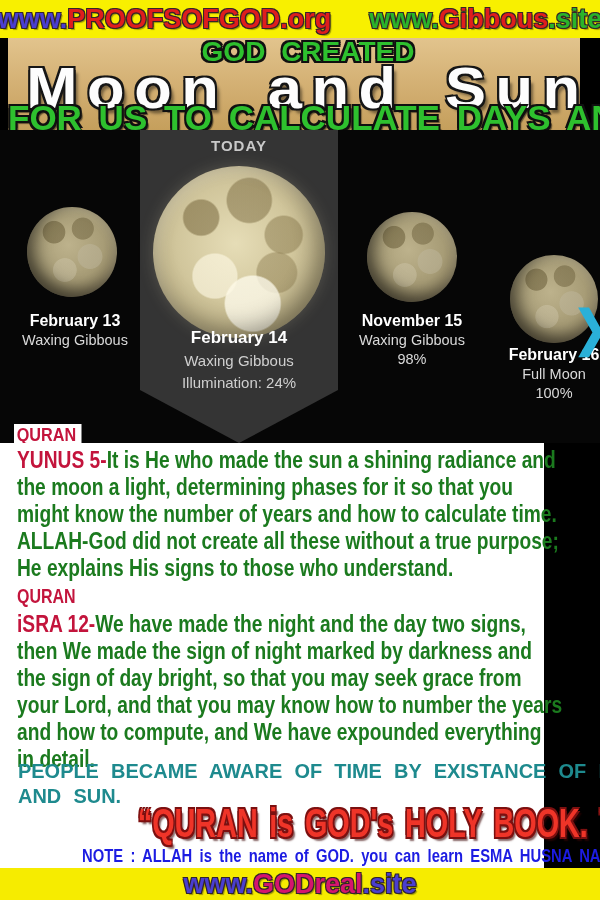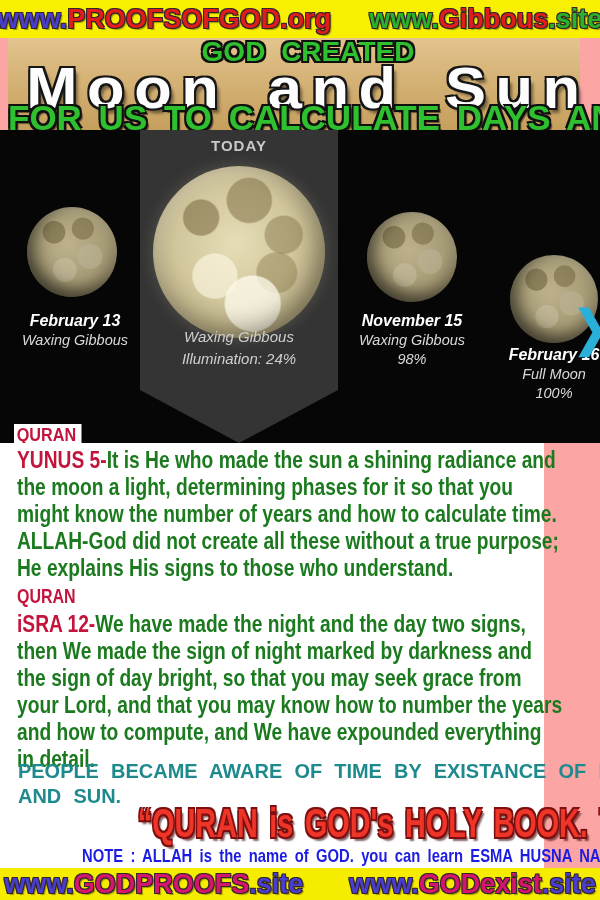--- a/index.html
+++ b/index.html
@@ -1,16 +1,16 @@
 <!DOCTYPE html>
 <html><head>
 <meta charset="utf-8">
 <style>
   html,body{margin:0;padding:0;background:#888;}
-  .page{position:relative;width:600px;height:900px;overflow:hidden;background:#fca5a5;
+  .page{position:relative;width:600px;height:900px;overflow:hidden;background:#000000;
         font-family:"Liberation Sans",sans-serif;}
 
   
   .banner-top{position:absolute;left:0;top:0;width:600px;height:38px;background:#f8f000;
               display:flex;align-items:center;justify-content:center;gap:38px;}
   .url{font-size:27px;font-weight:bold;white-space:nowrap;letter-spacing:0;
        text-shadow:-1px -1px 0 #33262a,1px -1px 0 #33262a,-1px 1px 0 #33262a,1px 1px 0 #33262a,2px 2px 1px rgba(0,0,0,.35);}
   .c-blue{color:#4a3ed0;} .c-red{color:#df1d1d;} .c-green{color:#2ab32a;} .c-magenta{color:#d5156e;}
 
   
@@ -47,21 +47,21 @@
     box-shadow:inset -6px -8px 22px rgba(0,0,0,.35), inset 4px 6px 14px rgba(255,255,255,.22), 0 0 16px rgba(240,230,190,.18);}
   .moon-small{width:90px;height:90px;
     background:
       radial-gradient(circle at 30% 28%, rgba(104,92,56,.55) 0 12%, rgba(0,0,0,0) 13%),
       radial-gradient(circle at 62% 24%, rgba(108,96,60,.5) 0 12%, rgba(0,0,0,0) 13%),
       radial-gradient(circle at 70% 55%, rgba(190,182,156,.5) 0 15%, rgba(0,0,0,0) 16%),
       radial-gradient(circle at 42% 70%, rgba(210,202,176,.4) 0 14%, rgba(0,0,0,0) 15%),
       radial-gradient(circle at 46% 42%, #bdb28c 0%, #a79c76 50%, #877c5c 78%, #5d543e 100%);
     box-shadow:inset 7px -6px 16px rgba(0,0,0,.55), inset -2px 3px 8px rgba(255,255,255,.14);}
   .moon-13{left:27px;top:77px;} .moon-15{left:367px;top:82px;} .moon-16{left:510px;top:125px;width:88px;height:88px;}
-  .day-labels{position:absolute;text-align:center;font-style:italic;}
+  .day-labels{position:absolute;text-align:center;}
   .day-date{font-size:16px;font-weight:bold;color:#ffffff;line-height:21px;}
   .day-phase,.day-illum{font-size:14.5px;color:#d9d9d9;line-height:19px;text-align:center;}
   .labels-13{left:0;top:180px;width:150px;} .labels-15{left:332px;top:180px;width:160px;} .labels-16{left:474px;top:214px;width:160px;}
   .labels-today{left:140px;top:196px;width:198px;}
   .labels-today .day-date{font-size:17px;line-height:24px;}
   .labels-today .day-phase,.labels-today .day-illum{font-size:15px;color:#cfcfcf;line-height:22px;}
   .next-arrow{position:absolute;left:573px;top:176px;width:30px;height:50px;color:#2ab0d8;
               font-size:42px;font-weight:bold;transform:scaleY(1.15);cursor:pointer;line-height:46px;}
 
   
@@ -103,20 +103,21 @@
     <div class="subtitle">FOR US TO CALCULATE DAYS AND YEARS</div>
   </div>
 
   <div class="moon-section">
     <div class="today-card"></div>
     <div class="today-chevron"></div>
     <div class="today-label">TODAY</div>
 
     <div class="moon moon-big"></div>
     <div class="day-labels labels-today">
+      <div class="day-date">February 14</div>
       <div class="day-phase">Waxing Gibbous</div>
       <div class="day-illum">Illumination: 24%</div>
     </div>
 
     <div class="moon moon-small moon-13"></div>
     <div class="day-labels labels-13">
       <div class="day-date">February 13</div>
       <div class="day-phase">Waxing Gibbous</div>
     </div>
 
@@ -161,17 +162,16 @@
     </div>
 
     <div class="headline">
       <span class="headline-inner">“QURAN is GOD's HOLY BOOK. TELL US TRUTH”</span>
     </div>
 
     <div class="note">NOTE : ALLAH is the name of GOD. you can learn ESMA HUSNA NAMES.</div>
   </div>
 
   <div class="banner-bottom">
-    <span class="url"><span class="c-blue">www.</span><span class="c-magenta">GODPROOFS</span><span class="c-blue">.site</span></span>
-    <span class="url"><span class="c-blue">www.</span><span class="c-magenta">GODexist</span><span class="c-blue">.site</span></span>
+    <span class="url"><span class="c-blue">www.</span><span class="c-magenta">GODreal</span><span class="c-blue">.site</span></span>
   </div>
 
 </div>
 
 </body></html>

